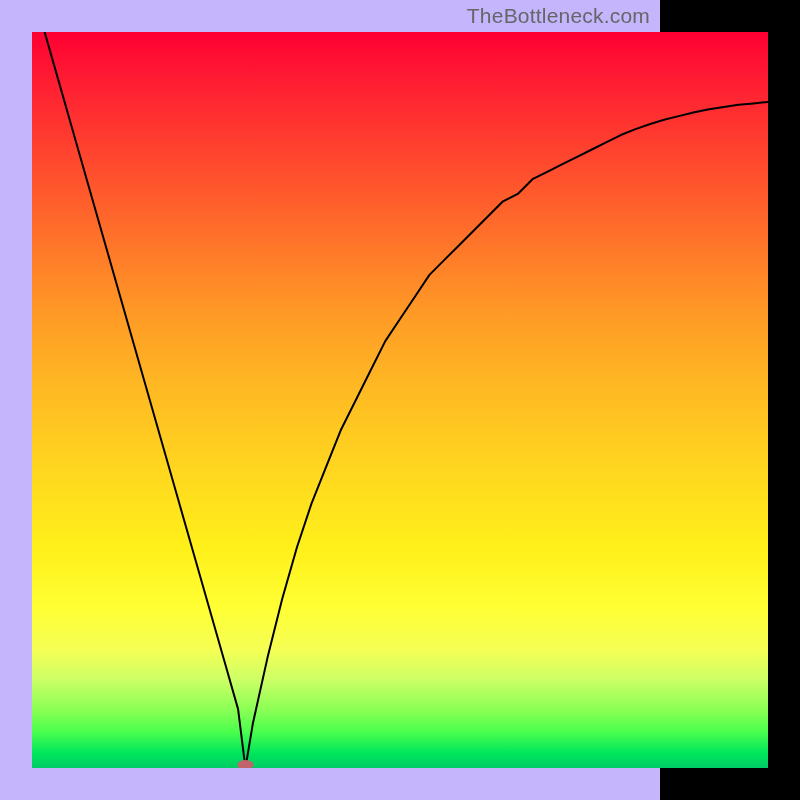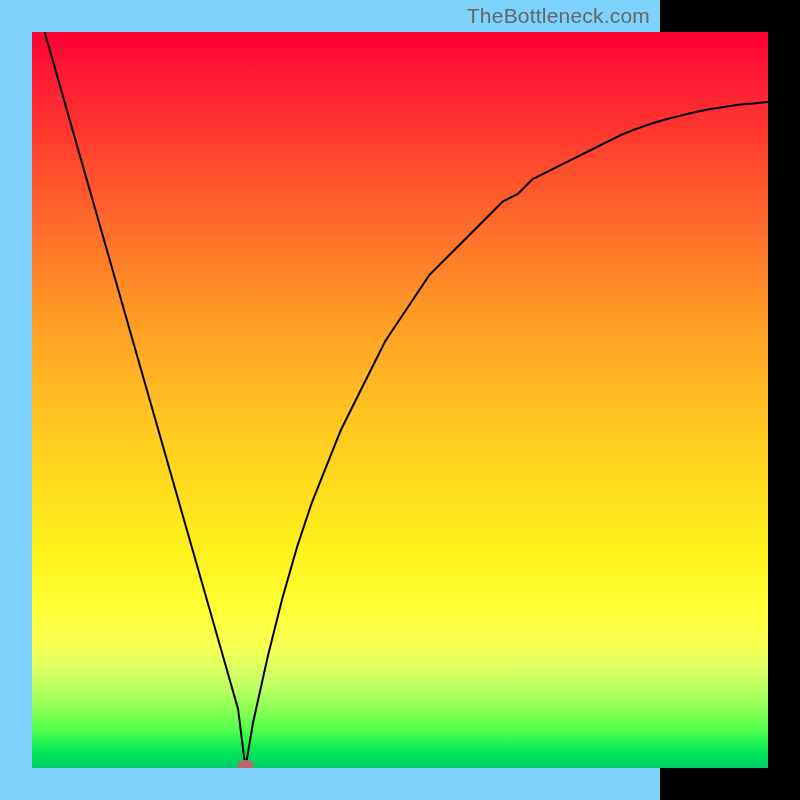--- a/index.html
+++ b/index.html
@@ -8,21 +8,21 @@
     width: 800px;
     height: 800px;
     overflow: hidden;
     font-family: Arial, Helvetica, sans-serif;
     background: #000;
   }
   .frame {
     position: relative;
     width: 660px;
     height: 800px;
-    background: #7dd3fc;
+    background: #c4b5fd;
     box-sizing: border-box;
   }
   .plot-area {
     position: absolute;
     left: 32px;
     top: 32px;
     width: 736px;
     height: 736px;
     overflow: hidden;
   }

